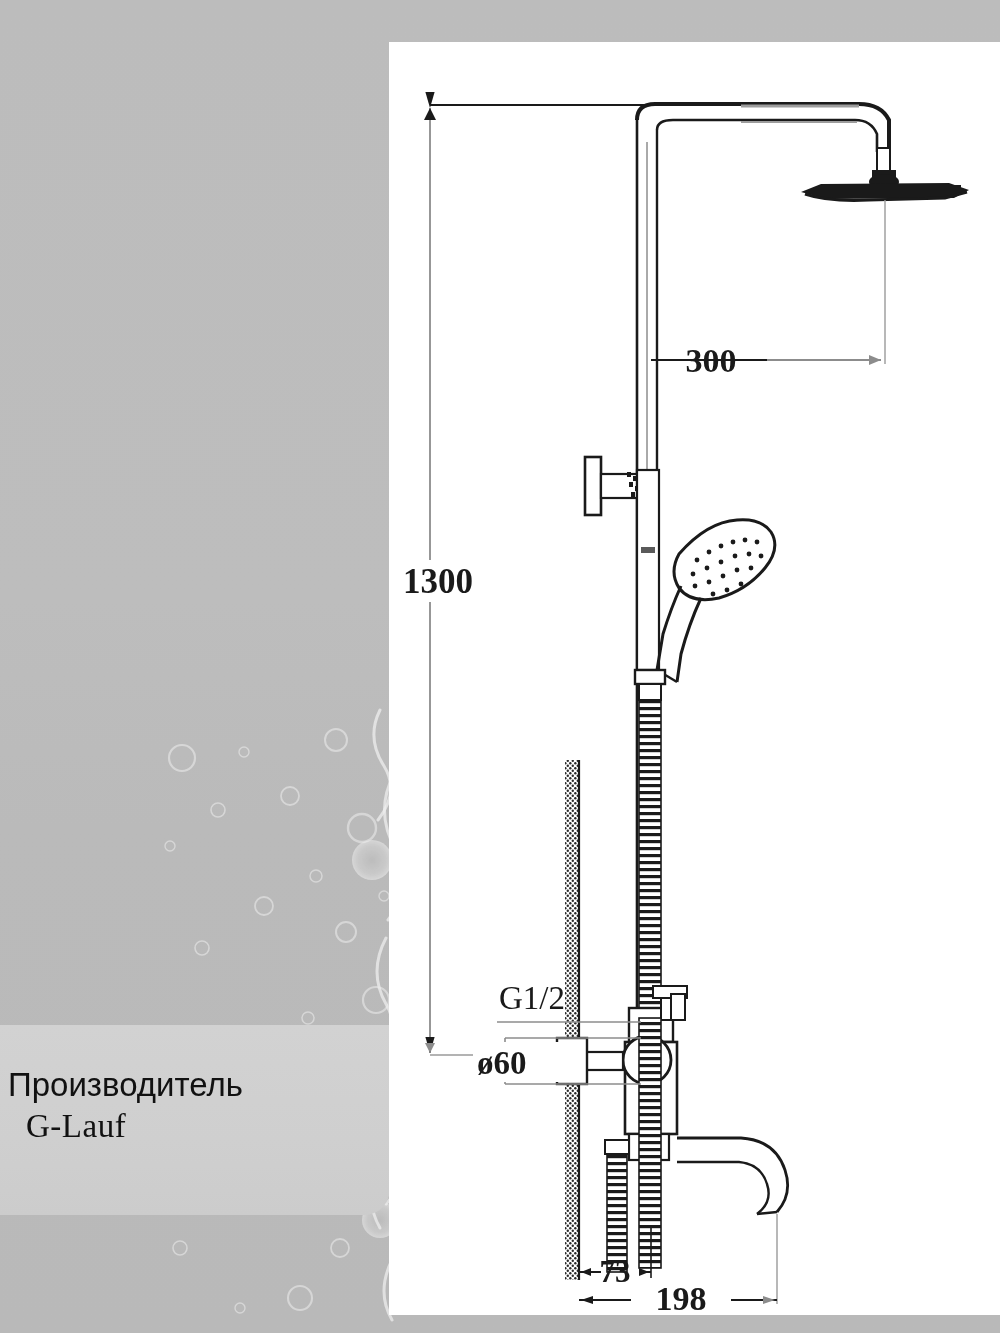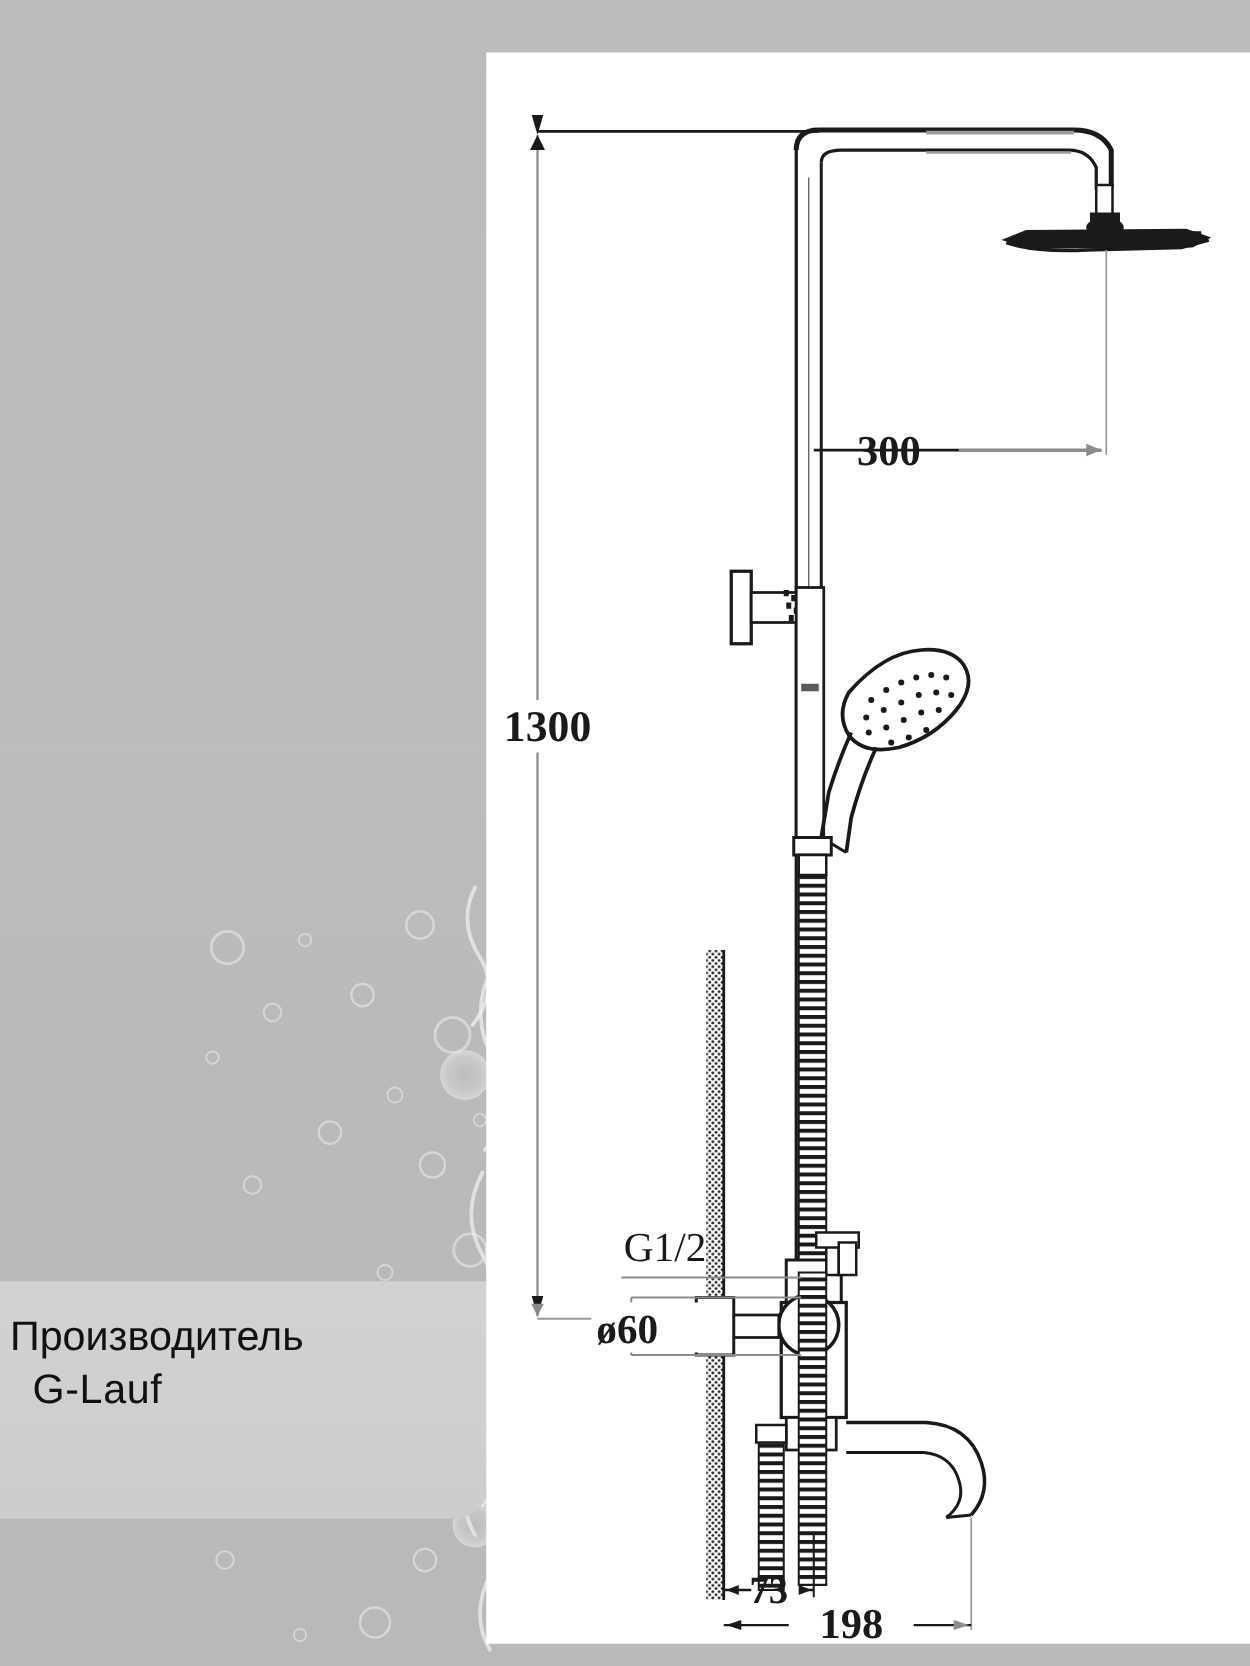--- a/index.html
+++ b/index.html
@@ -71,26 +71,28 @@
     position: absolute;
     left: 8px;
     top: 1048px;
     width: 380px;
     color: #111111;
   }
   .manu-label {
     font-size: 33px;
     line-height: 1.26;
     white-space: nowrap;
+    margin-top: 16px;
   }
   .manu-brand {
     font-size: 33px;
     line-height: 1.26;
     padding-left: 18px;
     letter-spacing: 0.5px;
+    font-family: Liberation Serif, serif;
   }
 
   
   .drawing-panel {
     position: absolute;
     left: 389px;
     top: 42px;
     width: 611px;
     height: 1273px;
     background: #ffffff;

